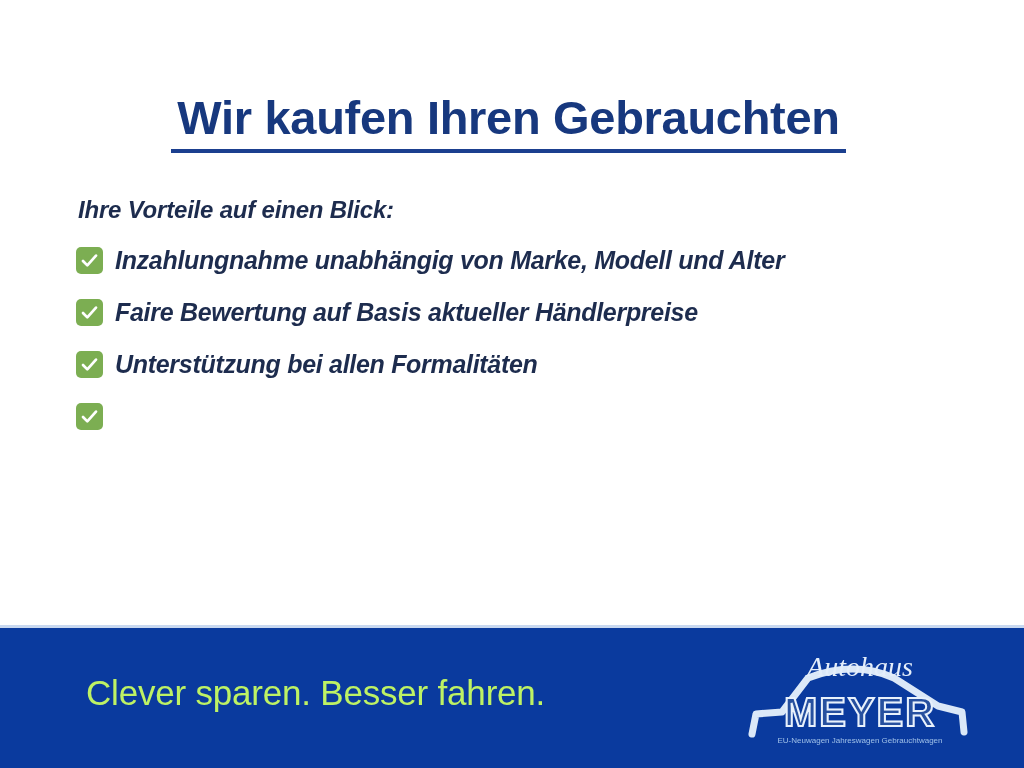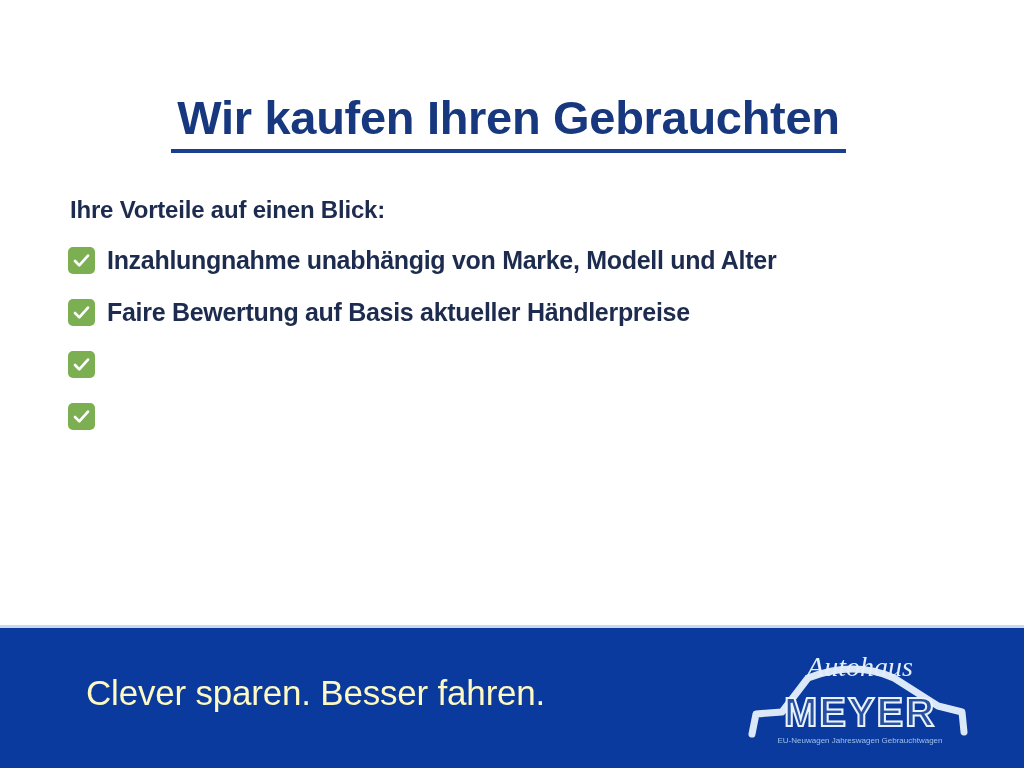--- a/index.html
+++ b/index.html
@@ -37,23 +37,24 @@
     letter-spacing: -0.3px;
     line-height: 1.05;
     padding: 0 6px 6px 6px;
     border-bottom: 4px solid #1b3f8f;
     white-space: nowrap;
   }
 
   
   .benefits {
     position: absolute;
-    left: 68px;
+    left: 76px;
     top: 196px;
     width: 900px;
+    font-style: italic;
   }
   .benefits-heading {
     font-size: 24px;
     font-weight: bold;
     color: #1d2c4e;
     margin: 0 0 22px 2px;
     letter-spacing: -0.2px;
   }
   .benefit-list {
     list-style: none;
@@ -99,21 +100,21 @@
     height: 143px;
     background: #0a3a9e;
     border-top: 3px solid #c8d8f0;
   }
   .tagline {
     position: absolute;
     left: 86px;
     top: 45px;
     font-size: 35px;
     font-weight: normal;
-    color: #fef9c3;
+    color: #bef264;
     letter-spacing: -0.2px;
     white-space: nowrap;
   }
 
   
   .logo {
     position: absolute;
     right: 52px;
     top: 14px;
     width: 230px;
@@ -155,20 +156,21 @@
         <span class="benefit-text">Faire Bewertung auf Basis aktueller Händlerpreise</span>
       </li>
 
 
       <li class="benefit-item">
         <span class="check-box">
           <svg width="19" height="19" viewBox="0 0 19 19" aria-hidden="true">
             <path d="M3 10 L7.3 14.4 L16 4.6" fill="none" stroke="#ffffff" stroke-width="2.7" stroke-linecap="round" stroke-linejoin="round"></path>
           </svg>
         </span>
+        <span class="benefit-text">Unterstützung bei allen Formalitäten</span>
       </li>
 
       <li class="benefit-item">
         <span class="check-box">
           <svg width="19" height="19" viewBox="0 0 19 19" aria-hidden="true">
             <path d="M3 10 L7.3 14.4 L16 4.6" fill="none" stroke="#ffffff" stroke-width="2.7" stroke-linecap="round" stroke-linejoin="round"></path>
           </svg>
         </span>
       </li>
 

